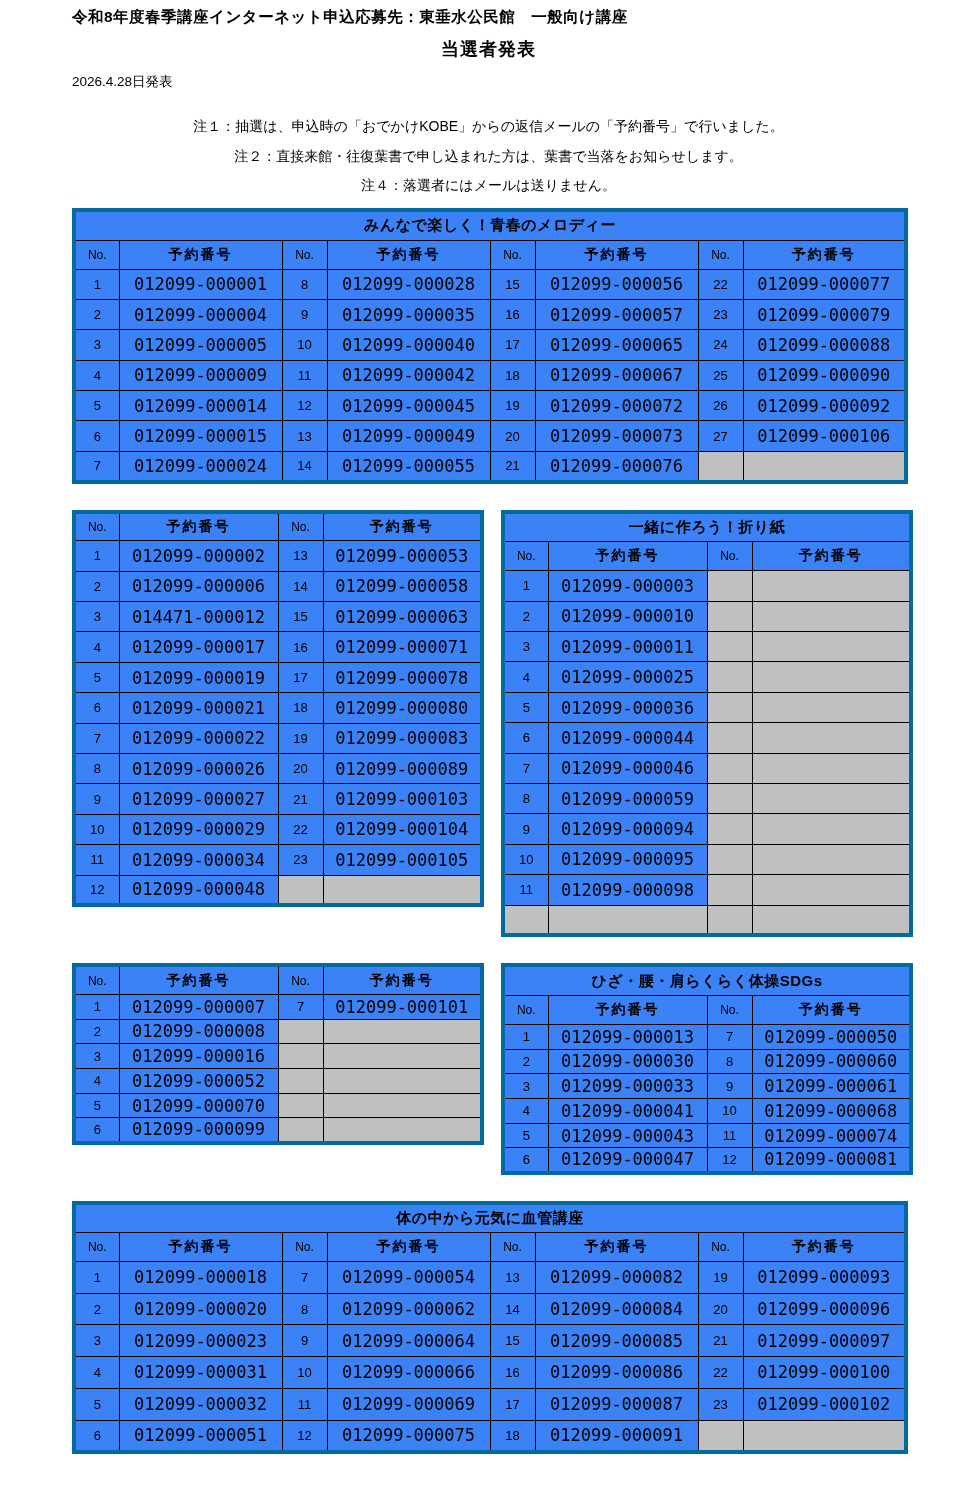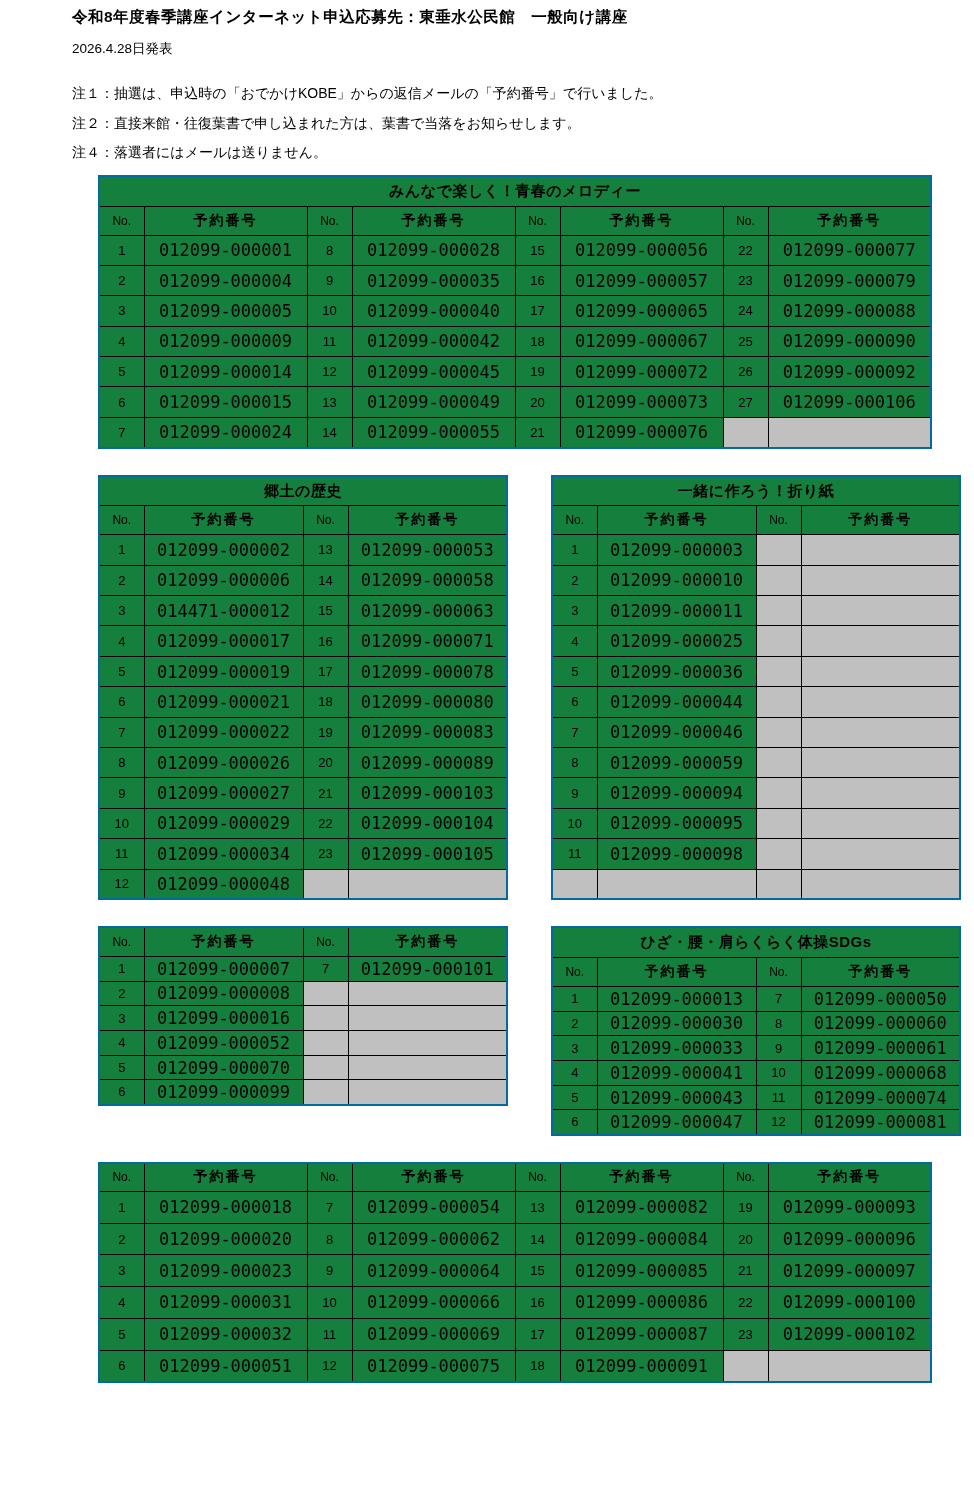--- a/index.html
+++ b/index.html
@@ -30,38 +30,37 @@
     margin-top: 9px;
     letter-spacing: 1px;
   }
   .date-line {
     text-align: left;
     font-size: 13.5px;
     margin-top: 12px;
     padding-right: 40px;
   }
   
-  .notes { margin-top: 24px; }
+  .notes { margin-top: 24px; text-align: center; }
   .note {
     font-size: 14px;
     line-height: 1.62;
     margin-bottom: 7px;
     white-space: pre-line;
   }
   
   .tables { margin-top: 11px; }
   .tbl-row2 { display: flex; gap: 17px; }
   .tbl-slot { margin-top: 0; }
   .mt { margin-top: 26px; }
   table.grid {
     border-collapse: collapse;
     table-layout: fixed;
-    border: 2px solid #0369a1;
-    background: #15803d;
-    margin-left: 26px;
+    border: 4px solid #0369a1;
+    background: #3b82f6;
   }
   table.grid.full { width: 833px; }
   table.grid.half { width: 408px; }
   table.grid td {
     border: 1px solid #000;
     text-align: center;
     vertical-align: middle;
     overflow: hidden;
     padding: 0;
   }
@@ -89,20 +88,21 @@
   table.grid.full col.col-val { width: 163px; }
   table.grid.half col.col-val { width: 159px; }
 </style>
 </head>
 <body>
 
 <div class="page">
 
   <div>
     <div class="title1">令和8年度春季講座インターネット申込応募先：東垂水公民館　一般向け講座</div>
+    <div class="title2">当選者発表</div>
     <div class="date-line">2026.4.28日発表</div>
   </div>
 
   <div class="notes">
     <p class="note">注１：抽選は、申込時の「おでかけKOBE」からの返信メールの「予約番号」で行いました。</p>
     <p class="note">注２：直接来館・往復葉書で申し込まれた方は、葉書で当落をお知らせします。</p>
     <p class="note">注４：落選者にはメールは送りません。</p>
   </div>
 
   <div class="tables">
@@ -208,23 +208,20 @@
     <div class="tbl-row2 mt">
       <div class="tbl-slot">
           <table class="grid half rows30">
             <colgroup>
               <col class="col-no">
               <col class="col-val">
               <col class="col-no">
               <col class="col-val">
             </colgroup>
             <tbody>
-              <tr class="title-row">
-                <td colspan="4" class="title">郷土の歴史</td>
-              </tr>
               <tr class="head-row">
                 <td class="no-h">No.</td>
                 <td class="resv-h">予約番号</td>
                 <td class="no-h">No.</td>
                 <td class="resv-h">予約番号</td>
               </tr>
               <tr class="data-row">
                 <td class="no">1</td>
                 <td class="val">012099-000002</td>
                 <td class="no">13</td>
@@ -512,20 +509,23 @@
             <col class="col-no">
             <col class="col-val">
             <col class="col-no">
             <col class="col-val">
             <col class="col-no">
             <col class="col-val">
             <col class="col-no">
             <col class="col-val">
           </colgroup>
           <tbody>
+            <tr class="title-row">
+              <td colspan="8" class="title">体の中から元気に血管講座</td>
+            </tr>
             <tr class="head-row">
               <td class="no-h">No.</td>
               <td class="resv-h">予約番号</td>
               <td class="no-h">No.</td>
               <td class="resv-h">予約番号</td>
               <td class="no-h">No.</td>
               <td class="resv-h">予約番号</td>
               <td class="no-h">No.</td>
               <td class="resv-h">予約番号</td>
             </tr>

